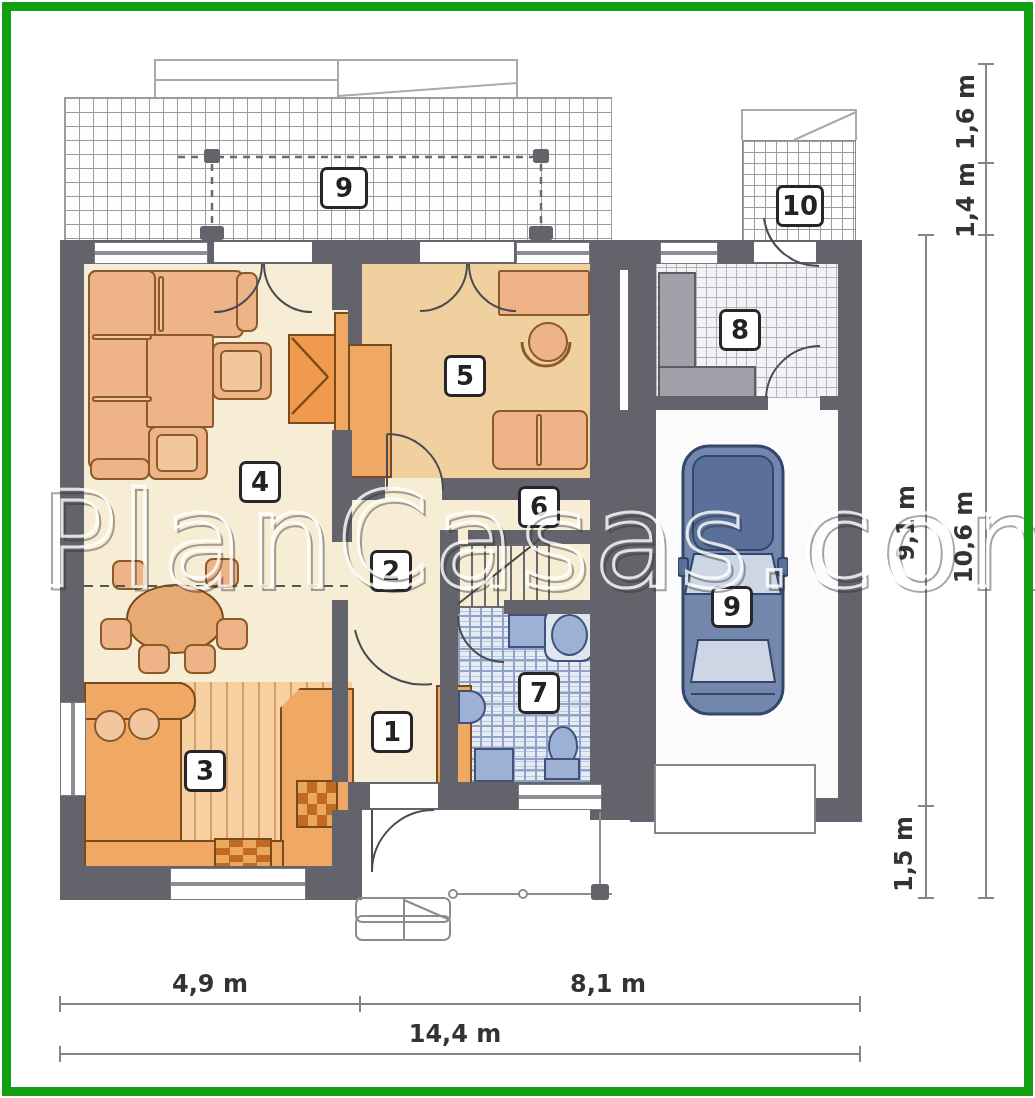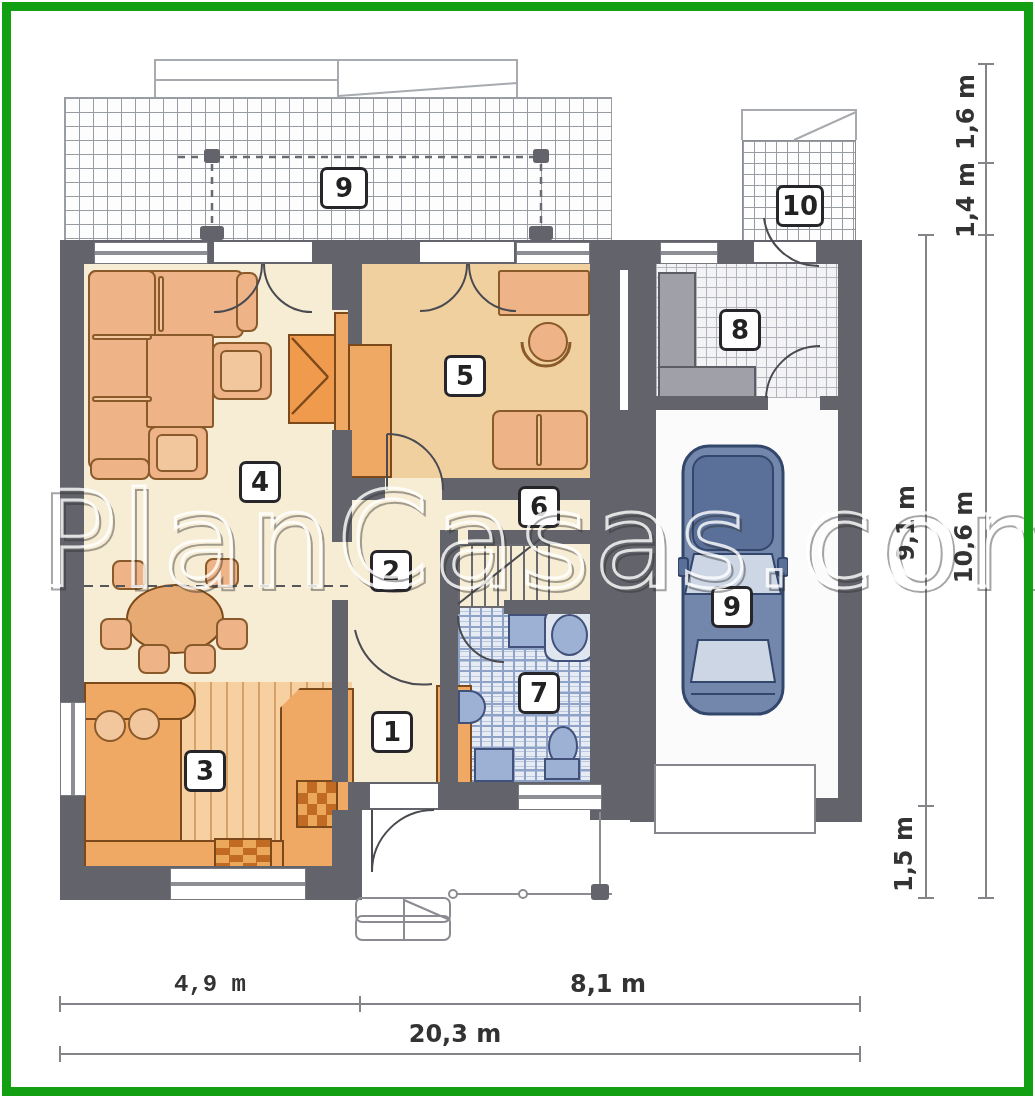--- a/index.html
+++ b/index.html
@@ -244,23 +244,23 @@
   <div class="badge" style="left:184px;top:750px;">3</div>
   <div class="badge" style="left:239px;top:461px;">4</div>
   <div class="badge" style="left:444px;top:355px;">5</div>
   <div class="badge" style="left:518px;top:486px;">6</div>
   <div class="badge" style="left:518px;top:672px;">7</div>
   <div class="badge" style="left:719px;top:309px;">8</div>
   <div class="badge" style="left:711px;top:586px;">9</div>
   <div class="badge" style="left:776px;top:185px;width:42px;">10</div>
   <div class="badge" style="left:320px;top:167px;width:42px;">9</div>
 
-  <div class="dim" style="left:210px;top:984px;font-family:Liberation Mono, monospace;">4,9 m</div>
+  <div class="dim" style="left:210px;top:984px;">4,9 m</div>
   <div class="dim" style="left:608px;top:984px;">8,1 m</div>
-  <div class="dim" style="left:455px;top:1034px;">20,3 m</div>
+  <div class="dim" style="left:455px;top:1034px;">14,4 m</div>
   <div class="dim vert" style="left:966px;top:112px;">1,6 m</div>
   <div class="dim vert" style="left:966px;top:200px;">1,4 m</div>
   <div class="dim vert" style="left:906px;top:523px;">9,1 m</div>
   <div class="dim vert" style="left:964px;top:537px;">10,6 m</div>
   <div class="dim vert" style="left:904px;top:854px;">1,5 m</div>
 
   <div class="watermark" data-text="PlanCasas.com">PlanCasas.com</div>
 </div>
 
 </body></html>

